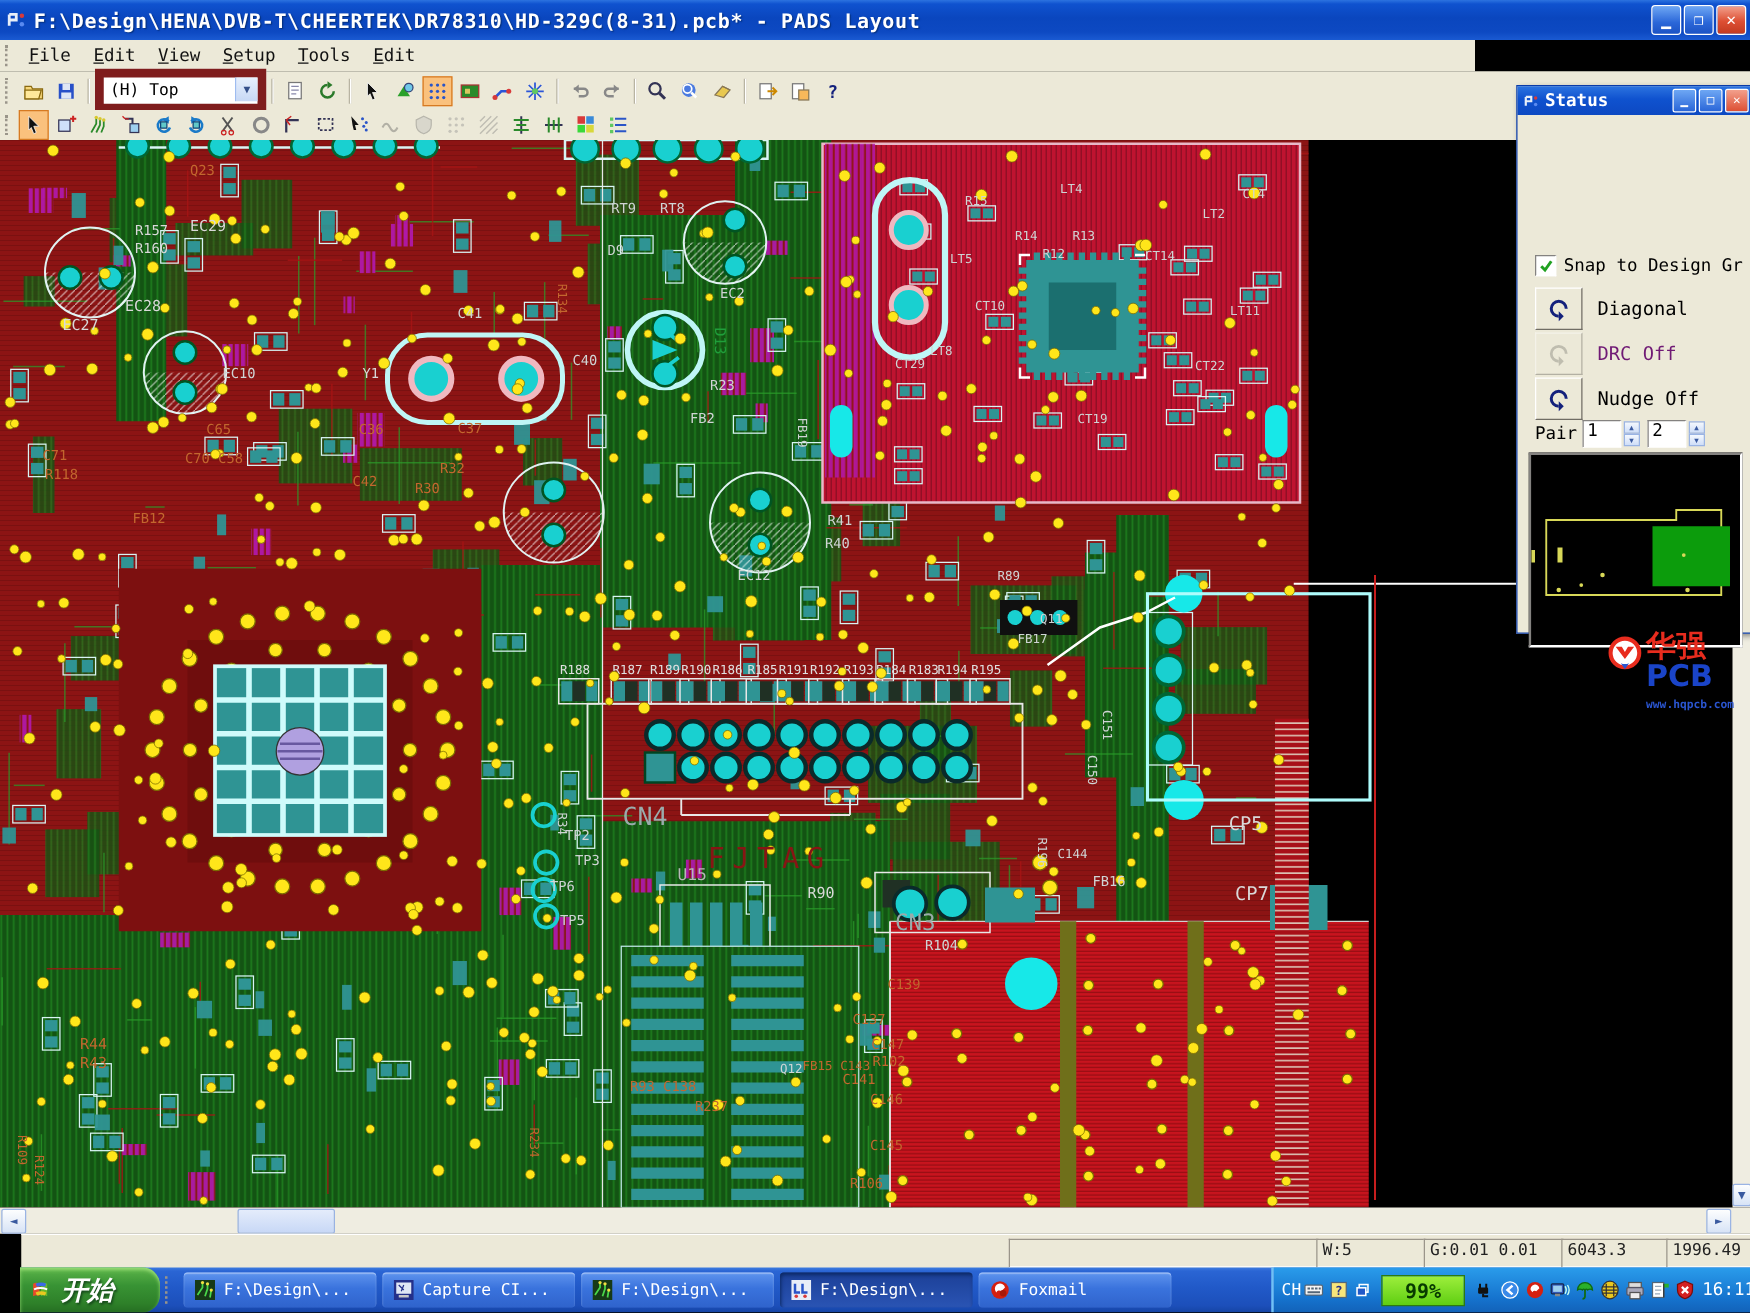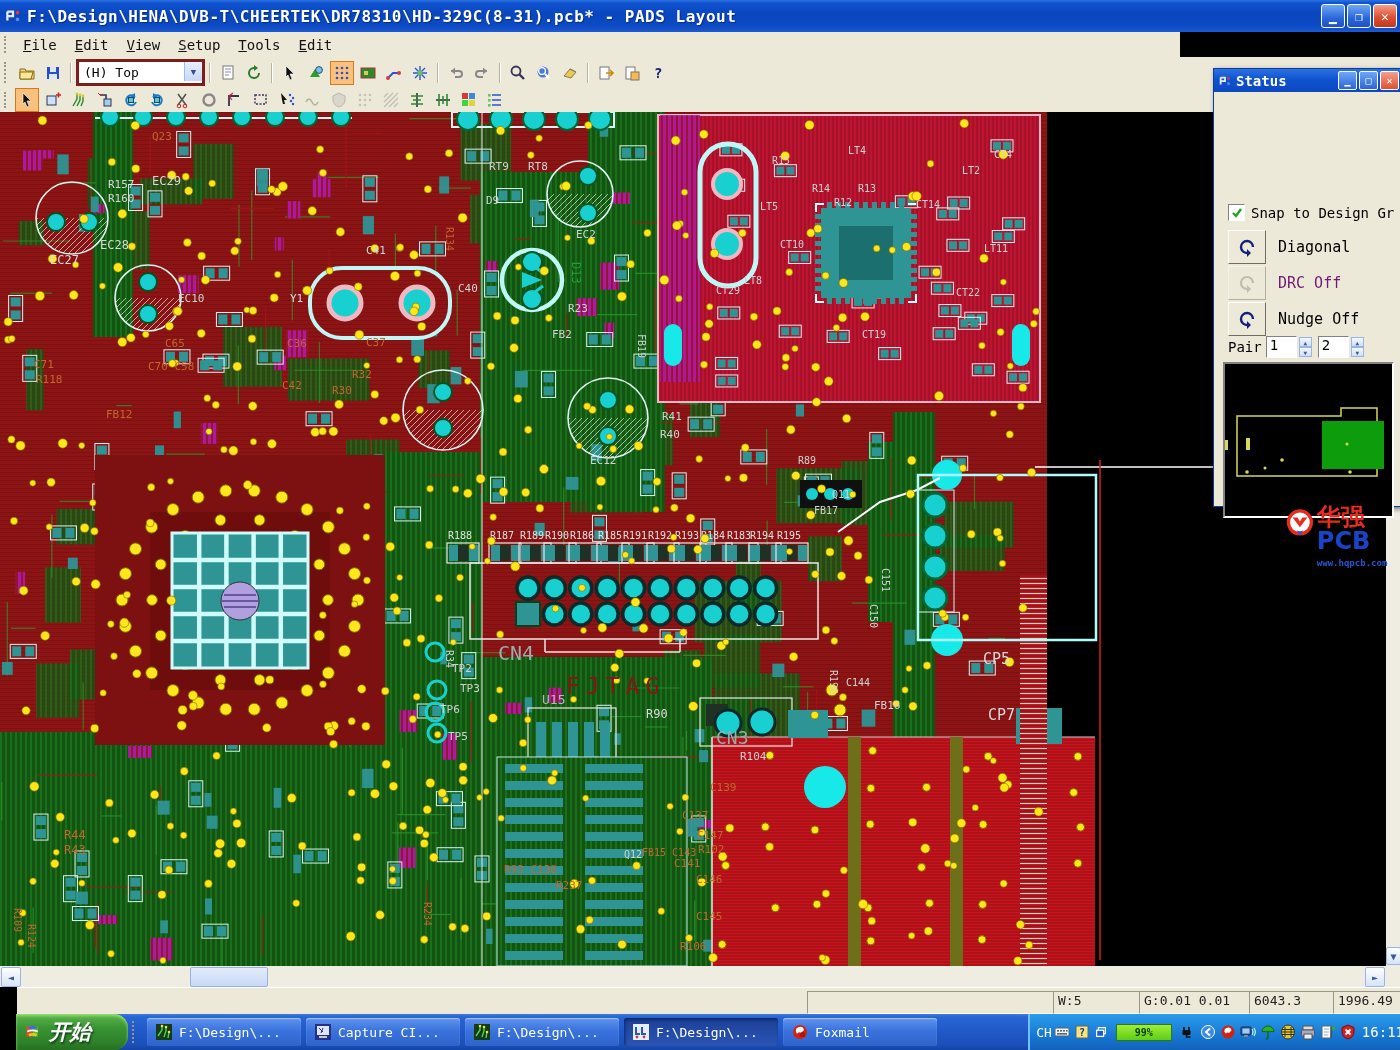--- a/index.html
+++ b/index.html
@@ -19,21 +19,21 @@
   #menubar{left:0;top:32px;width:1180px;height:25px;background:#ece9d8;display:flex;align-items:center;}
   .mi{display:inline-block;padding:2px 9px;font-size:14px;color:#111;}
   .mi::first-letter{text-decoration:underline;}
   .grip{width:4px;height:70%;margin:0 4px;border-left:2px dotted #9a958a;}
   #tb1{left:0;top:57px;width:1400px;height:31px;background:#ece9d8;display:flex;align-items:center;}
   #tb2{left:0;top:88px;width:1400px;height:24px;background:#ece9d8;display:flex;align-items:center;}
   .tbi{width:22px;height:22px;margin:0 1px;display:flex;align-items:center;justify-content:center;border:1px solid transparent;}
   .tbi.hl{background:#fac17d;border:1px solid #d67a22;}
   .tbi.dis{opacity:.38;filter:grayscale(1);}
   .tsep{width:1px;height:20px;background:#b8b4a2;margin:0 4px;border-right:1px solid #fff;}
-  #layersel{width:118px;height:21px;background:#fff;border:3px solid #7f1d1d;display:flex;align-items:center;font-size:13px;padding-left:5px;position:relative;}
+  #layersel{width:118px;height:21px;background:#fff;border:7px solid #7f1d1d;display:flex;align-items:center;font-size:13px;padding-left:5px;position:relative;}
   #layersel .dd{position:absolute;right:0;top:0;width:17px;height:19px;background:linear-gradient(180deg,#e7f0fd,#c7d8f5);border-left:1px solid #9ebcf0;display:flex;align-items:center;justify-content:center;font-size:9px;color:#35508a;}
   
   #canvas{left:0;top:112px;width:1400px;height:854px;background:#000;}
   
   .sb{background:#efede1;}
   #hscroll{left:0;top:966px;width:1400px;height:21px;}
   #vscroll{left:1386px;top:112px;width:14px;height:854px;}
   .sbtn{position:absolute;background:linear-gradient(180deg,#fdfefe,#d7e3f6);border:1px solid #9ab4e4;border-radius:2px;
         display:flex;align-items:center;justify-content:center;color:#3a5aa0;font-size:10px;font-weight:bold;}
   .sthumb{position:absolute;background:linear-gradient(180deg,#e4ecfb,#c8d8f6);border:1px solid #98b2e2;border-radius:2px;}
@@ -47,21 +47,21 @@
   #startbtn{width:112px;height:36px;border-radius:0 14px 14px 0;
     background:linear-gradient(180deg,#5db54a 0%,#389334 40%,#2e8029 80%,#256e22 100%);
     box-shadow:inset 0 2px 3px #9ade77;display:flex;align-items:center;color:#fff;font-weight:bold;font-style:italic;font-size:21px;text-shadow:1px 2px 2px #14441a;}
   .task{height:28px;margin-left:5px;border-radius:3px;display:flex;align-items:center;padding:0 7px;color:#fff;font-size:13px;white-space:nowrap;overflow:hidden;
     background:linear-gradient(180deg,#5f94ee,#3a73dd 45%,#2f63cc);box-shadow:inset 0 1px 1px #a9c6f7;}
   .task.active{background:linear-gradient(180deg,#1c4097,#2a54b4);box-shadow:inset 1px 2px 3px #0d2a66;}
   .task .tlabel{margin-left:5px;}
   #trayzone{position:absolute;right:0;top:0;height:36px;display:flex;align-items:center;
     background:linear-gradient(180deg,#2a9ceb,#1572cd 70%,#1262b8);border-left:2px solid #6fc1f5;padding:0 6px;}
   #langzone{display:flex;align-items:center;color:#fff;font-size:13px;}
-  #battbox{background:linear-gradient(180deg,#9dee3c,#5fce12);color:#083b00;font-weight:bold;font-size:10px;
+  #battbox{background:linear-gradient(180deg,#9dee3c,#5fce12);color:#083b00;font-weight:bold;font-size:16px;
     padding:2px 18px;border:1px solid #2c7a10;margin:0 6px;}
   #clock{color:#fff;font-size:14px;margin:0 6px 0 4px;}
   .tray-ic{margin:0 2px;display:flex;}
   
   #statuswin{left:1213px;top:68px;width:187px;height:437px;background:#ece9d8;border:1px solid #0a3ba8;
     box-shadow:2px 2px 5px rgba(0,0,0,.5);}
   #swtitle{height:23px;background:linear-gradient(180deg,#2c73e0,#0f52cf 45%,#0d49c2);display:flex;align-items:center;color:#fff;font-weight:bold;font-size:14px;}
   .swbtn{width:17px;height:17px;margin-left:2px;border-radius:2px;border:1px solid #fff;font-size:10px;display:flex;align-items:center;justify-content:center;color:#fff;}
   #swbody{position:relative;height:410px;}
   .swrow{position:absolute;left:14px;display:flex;align-items:center;font-size:14px;color:#000;}

